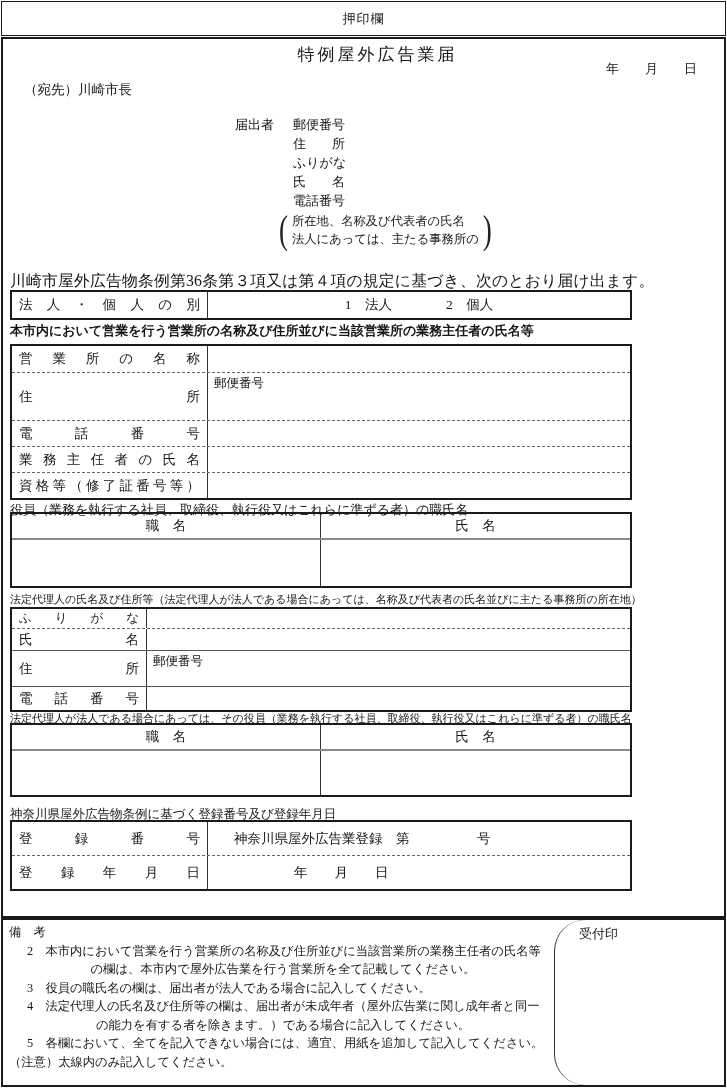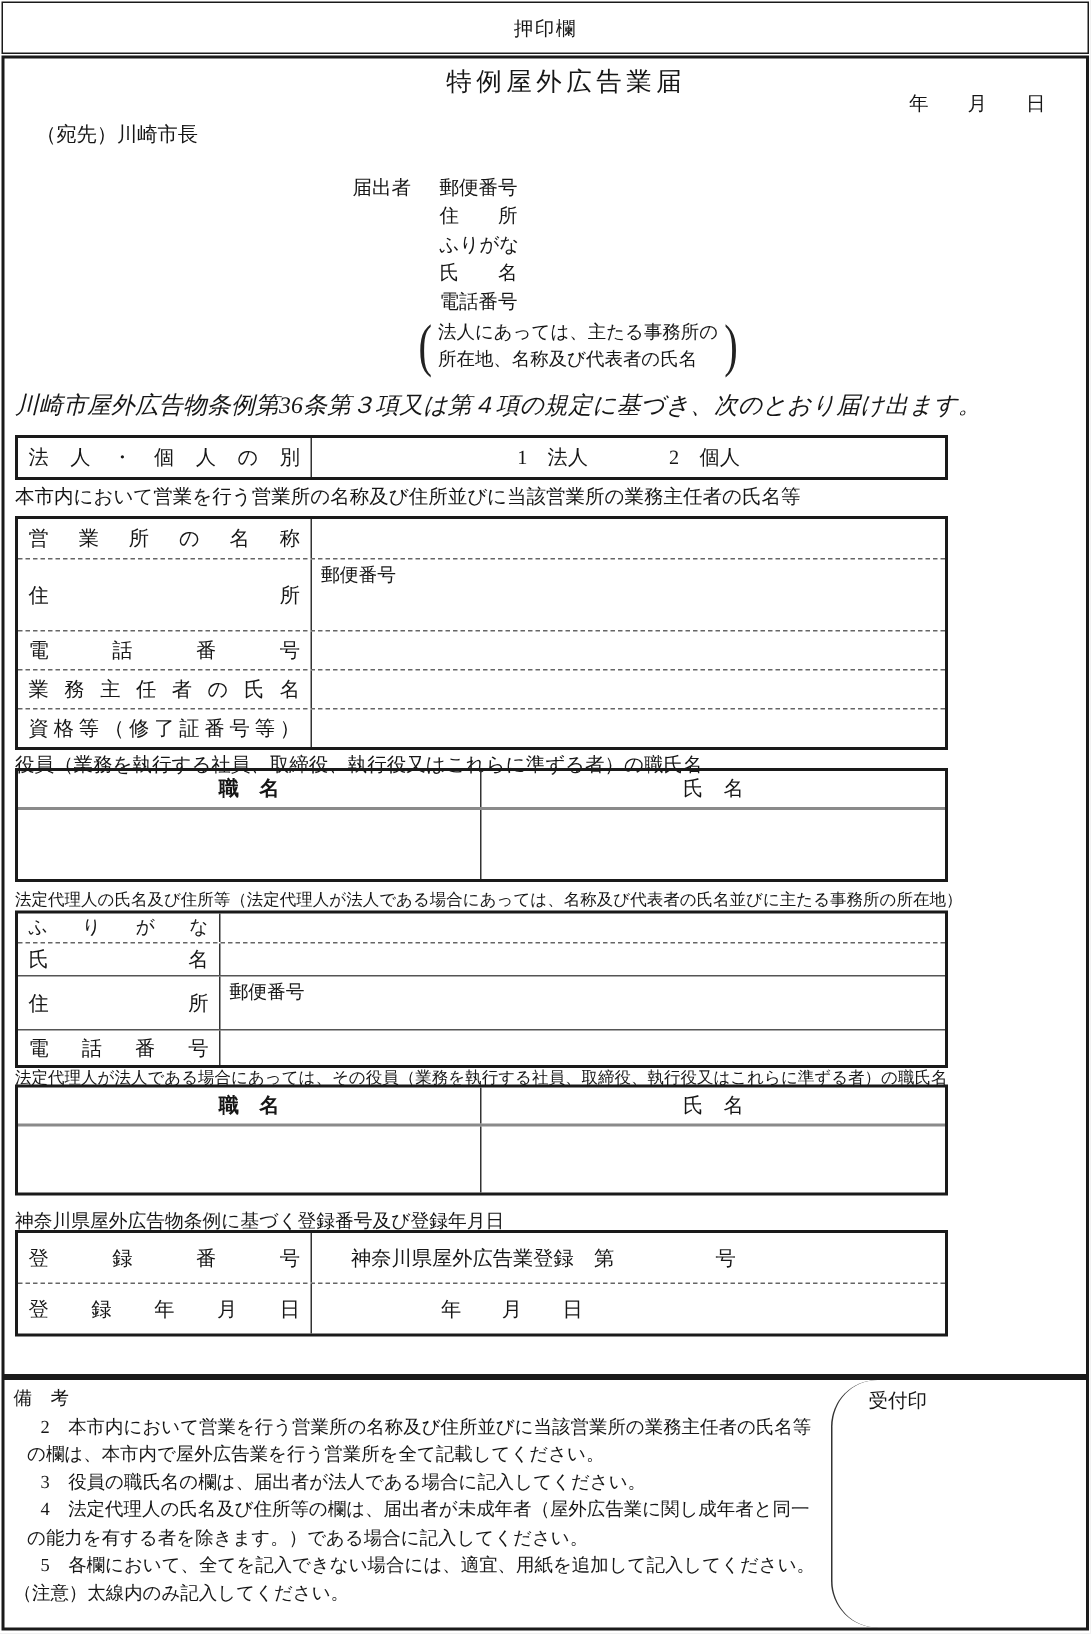--- a/index.html
+++ b/index.html
@@ -32,55 +32,55 @@
   
   .declarant { left:232px; top:76px; font-size:13px; line-height:19px; }
   .decl-row { display:flex; }
   .decl-who { display:inline-block; width:58px; }
   .decl-indent { padding-left:58px; }
   .decl-bracket { display:flex; align-items:center; margin-top:1px; padding-left:44px; }
   .bracket { display:inline-block; font-size:27px; font-weight:300;
              transform:scaleY(1.45); line-height:38px; color:#222; }
   .bracket-lines { font-size:12.3px; line-height:18px; padding:0 4px; }
 
-  .statement { left:7px; top:221px; font-size:15.8px; letter-spacing:0.2px;font-style:italic; }
+  .statement { left:7px; top:232px; font-size:15.8px; letter-spacing:0.2px; }
 
   
   .tbl { position:absolute; left:7px; width:622px; border:2px solid #1a1a1a;
          box-sizing:border-box; font-size:13.5px; }
   .trow { display:flex; box-sizing:border-box; }
   .trow + .trow { border-top:1px solid #555; }
   .trow.dashed-top { border-top-style:dashed; border-top-color:#666; }
   .lcell { width:196px; min-width:196px; border-right:1px solid #333;
            display:flex; align-items:center; padding:0 7px; box-sizing:border-box; }
   .lcell-narrow { width:135px; min-width:135px; }
   .jl { flex:1; text-align:justify; text-align-last:justify; }
   .vcell { flex:1; position:relative; display:flex; align-items:center; box-sizing:border-box; }
   .postal { position:absolute; top:2px; left:6px; font-size:12.5px; }
   .center-val { justify-content:center; }
 
   
   .hrow { display:flex; height:26px; border-bottom:2px solid #8a8a8a; box-sizing:border-box; }
   .hcell { width:50%; display:flex; align-items:center; justify-content:center; box-sizing:border-box; }
-  .hcell:first-child, .bcol:first-child { border-right:1px solid #333;font-weight:bold; }
+  .hcell:first-child, .bcol:first-child { border-right:1px solid #333; }
   .brow { display:flex; }
   .bcol { width:50%; box-sizing:border-box; }
 
   .sec-head { left:7px; font-size:13px; }
   .sec-head-small { left:7px; font-size:11px; }
 
   
   .bottom-box {
     position:absolute; left:1px; right:1px; top:918px; height:165px;
     border:2px solid #1a1a1a;
   }
   .remarks { position:absolute; left:0; top:0; bottom:0; right:170px;
              padding:3px 6px; font-size:12.3px; line-height:18.5px; }
   .rn { padding-left:18px; }
-  .rc { padding-left:9px; }
+  .rc { padding-left:9px;text-align:center; }
   .reception { position:absolute; top:0; right:0; bottom:0; width:170px;
                border-left:1px solid #333; padding:5px 24px; font-size:13px;
                box-sizing:border-box;border-radius:31px; }
 </style>
 </head>
 <body>
 
 <div class="page">
 
   <div class="seal-box">
@@ -98,41 +98,41 @@
         <span class="decl-who">届出者</span>
         <span>郵便番号</span>
       </div>
       <div class="decl-indent">住　　所</div>
       <div class="decl-indent">ふりがな</div>
       <div class="decl-indent">氏　　名</div>
       <div class="decl-indent">電話番号</div>
       <div class="decl-bracket">
         <span class="bracket">(</span>
         <div class="bracket-lines">
+          <div>所在地、名称及び代表者の氏名</div>
           <div>法人にあっては、主たる事務所の</div>
-          <div>所在地、名称及び代表者の氏名</div>
         </div>
         <span class="bracket">)</span>
       </div>
     </div>
 
     <div class="abs statement">川崎市屋外広告物条例第36条第３項又は第４項の規定に基づき、次のとおり届け出ます。</div>
 
     <div class="tbl" style="top:251px;">
       <div class="trow" style="height:26px;">
         <div class="lcell">
           <span class="jl">法人・個人の別</span>
         </div>
         <div class="vcell center-val">
           <span>1　法人　　　　2　個人</span>
         </div>
       </div>
     </div>
 
-    <div class="abs sec-head" style="top:283px;">本市内において営業を行う営業所の名称及び住所並びに当該営業所の業務主任者の氏名等</div>
+    <div class="abs sec-head" style="top:283px;font-weight:bold;">本市内において営業を行う営業所の名称及び住所並びに当該営業所の業務主任者の氏名等</div>
     <div class="tbl" style="top:305px;">
       <div class="trow" style="height:26px;">
         <div class="lcell">
           <span class="jl">営業所の名称</span>
         </div>
         <div class="vcell"></div>
       </div>
       <div class="trow dashed-top" style="height:48px;">
         <div class="lcell">
           <span class="jl">住所</span>

